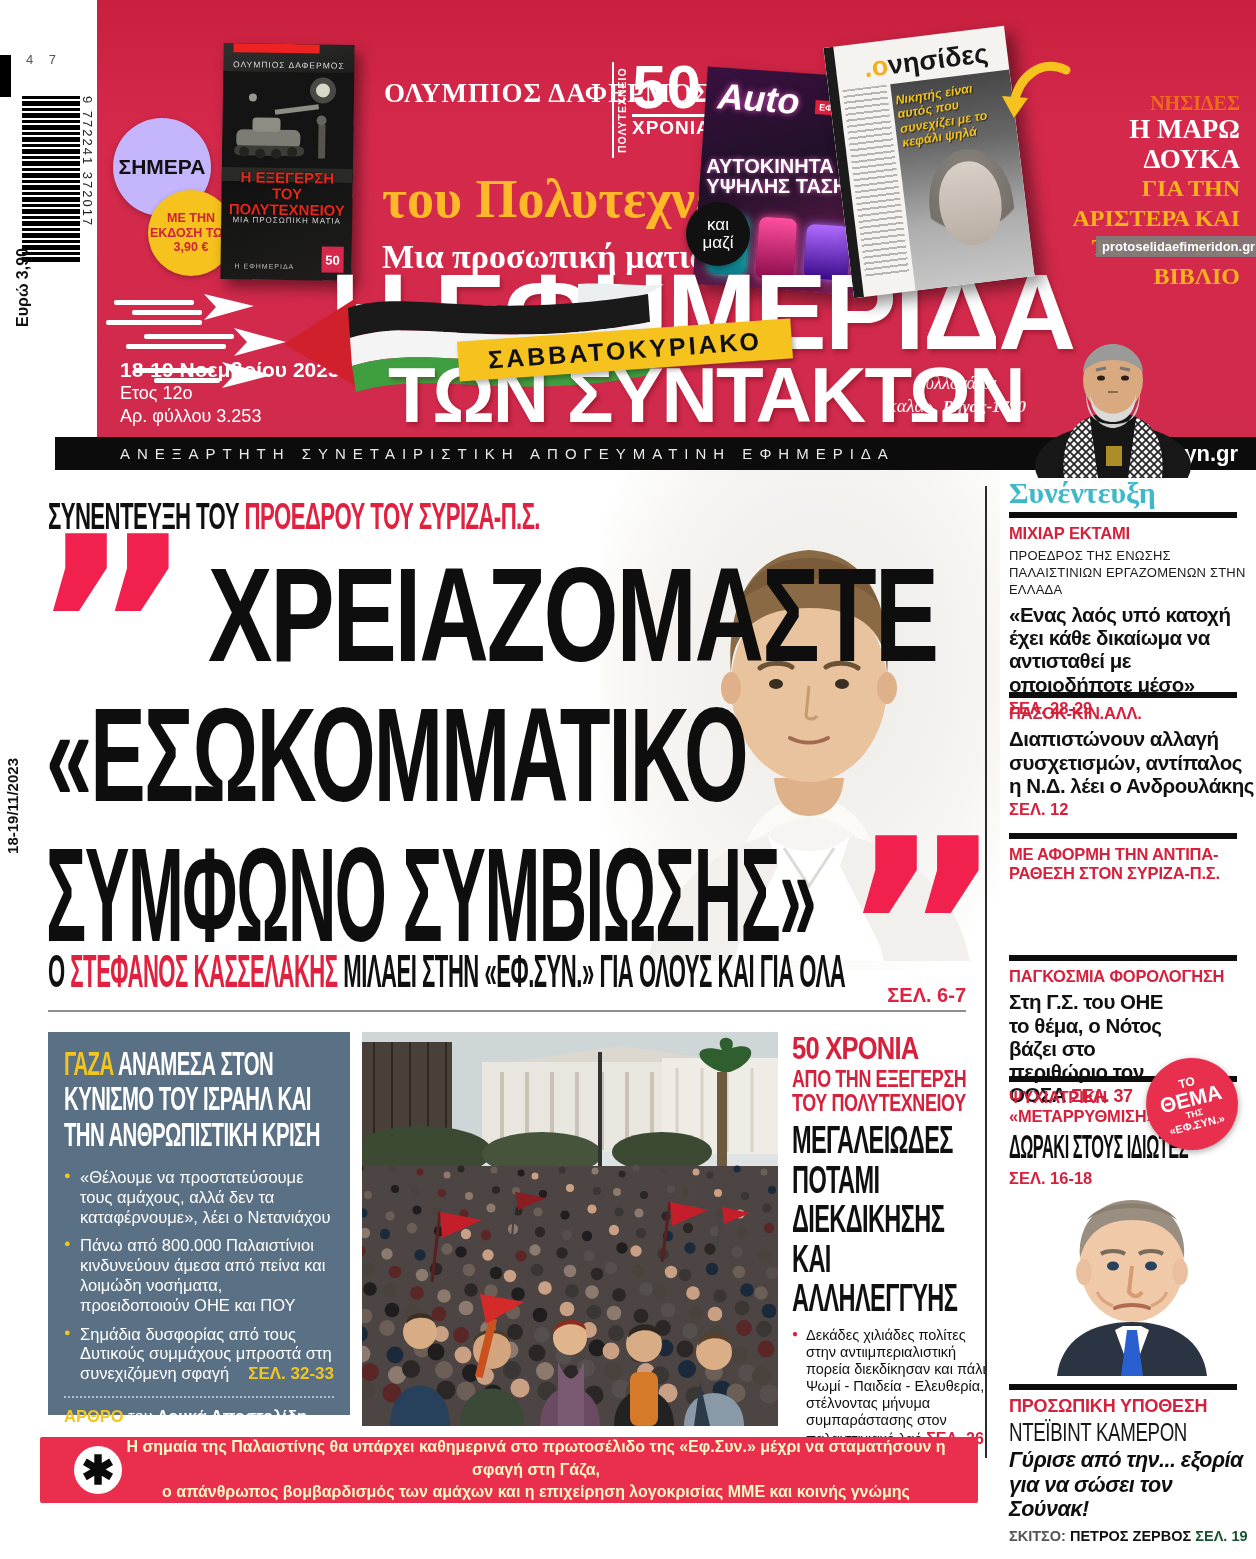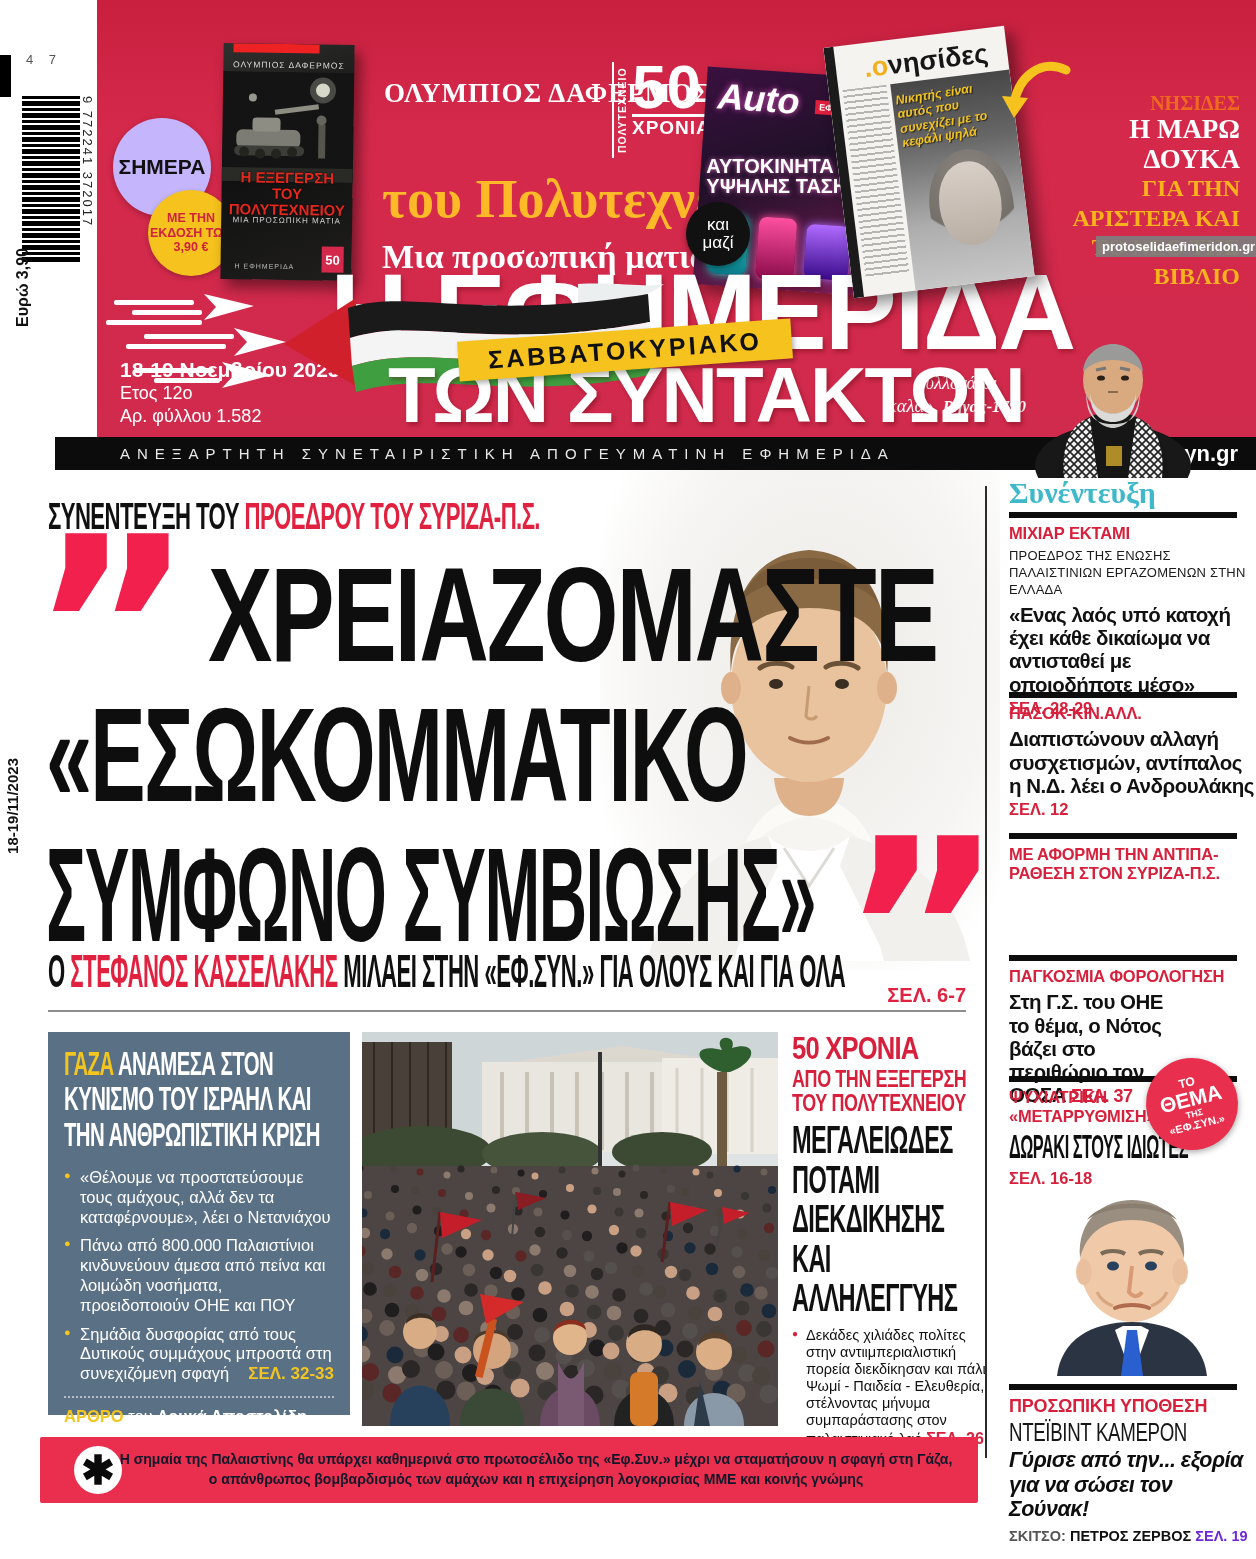--- a/index.html
+++ b/index.html
@@ -168,28 +168,28 @@
   #sb-badge .b1{font-weight:700;font-size:12px;line-height:1;}
   #sb-badge .b2{font-weight:800;font-size:21px;line-height:1;}
   #sb-badge .b3{font-weight:700;font-size:9px;line-height:1.2;}
   #sb-badge .b4{font-weight:700;font-size:11px;line-height:1.2;}
   #dwraki{font-weight:800;font-size:34px;color:#0e0e0e;letter-spacing:-1px;white-space:nowrap;transform:scaleX(.48);transform-origin:0 0;}
   #cameron{position:absolute;left:18px;top:92px;}
   #sb6-name{font-weight:500;font-size:26px;color:#161616;white-space:nowrap;transform:scaleX(.72);transform-origin:0 0;letter-spacing:-.5px;}
   #sb6-hl{font-weight:700;font-style:italic;font-size:21.5px;color:#0e0e0e;line-height:1.14;letter-spacing:-.5px;}
   #sb6-credit{font-size:14.5px;color:#555;font-weight:700;margin-top:6px;}
   #sb6-credit .cn{color:#111;}
-  #sb6-credit .cp{color:#6d28d9;}
+  #sb6-credit .cp{color:#14532d;}
 
   
   #banner{left:40px;top:1437px;width:938px;height:66px;background:#e92e4e;z-index:9;border-radius:2px;
           display:flex;align-items:center;}
   #banner .star{position:absolute;left:34px;top:9px;width:48px;height:48px;background:#fff;border-radius:50%;
           display:flex;align-items:center;justify-content:center;font-size:40px;color:#0a0a0a;font-weight:700;line-height:1;}
-  #banner .btxt{width:100%;text-align:center;color:#0f172a;font-weight:700;font-size:14px;line-height:1.4;padding-left:70px;padding-right:16px;}
+  #banner .btxt{width:100%;text-align:center;color:#fef9c3;font-weight:700;font-size:16px;line-height:1.4;padding-left:70px;padding-right:16px;}
 </style>
 </head>
 <body>
 
 <div id="page">
 
   <div id="header" class="abs"></div>
 
   <div id="left-strip" class="abs"></div>
   <div id="corner-black" class="abs"></div>
@@ -314,21 +314,21 @@
     <path d="M74,84 C150,60 220,96 374,66 L376,92 C230,122 160,86 78,110 Z" fill="#3f9e3f"></path>
   </svg>
 
   <div id="weekend" class="abs">
     <span>ΣΑΒΒΑΤΟΚΥΡΙΑΚΟ</span>
   </div>
 
   <div id="m-date" class="abs">
     <div class="d1">18-19 Νοεμβρίου 2023</div>
     <div class="d2">Ετος 12ο</div>
-    <div class="d3">Αρ. φύλλου 1.582</div>
+    <div class="d3">Αρ. φύλλου 3.253</div>
   </div>
 
   <div id="motto" class="abs">
     <div class="mq"><span>συλλογάται καλά»</span>&nbsp;&nbsp;<span class="ma">Ρήγας-1790</span></div>
   </div>
 
   <div id="black-bar" class="abs">
     <span class="tag">ΑΝΕΞΑΡΤΗΤΗ ΣΥΝΕΤΑΙΡΙΣΤΙΚΗ ΑΠΟΓΕΥΜΑΤΙΝΗ ΕΦΗΜΕΡΙΔΑ</span>
     <span class="site">www.efsyn.gr</span>
   </div>

